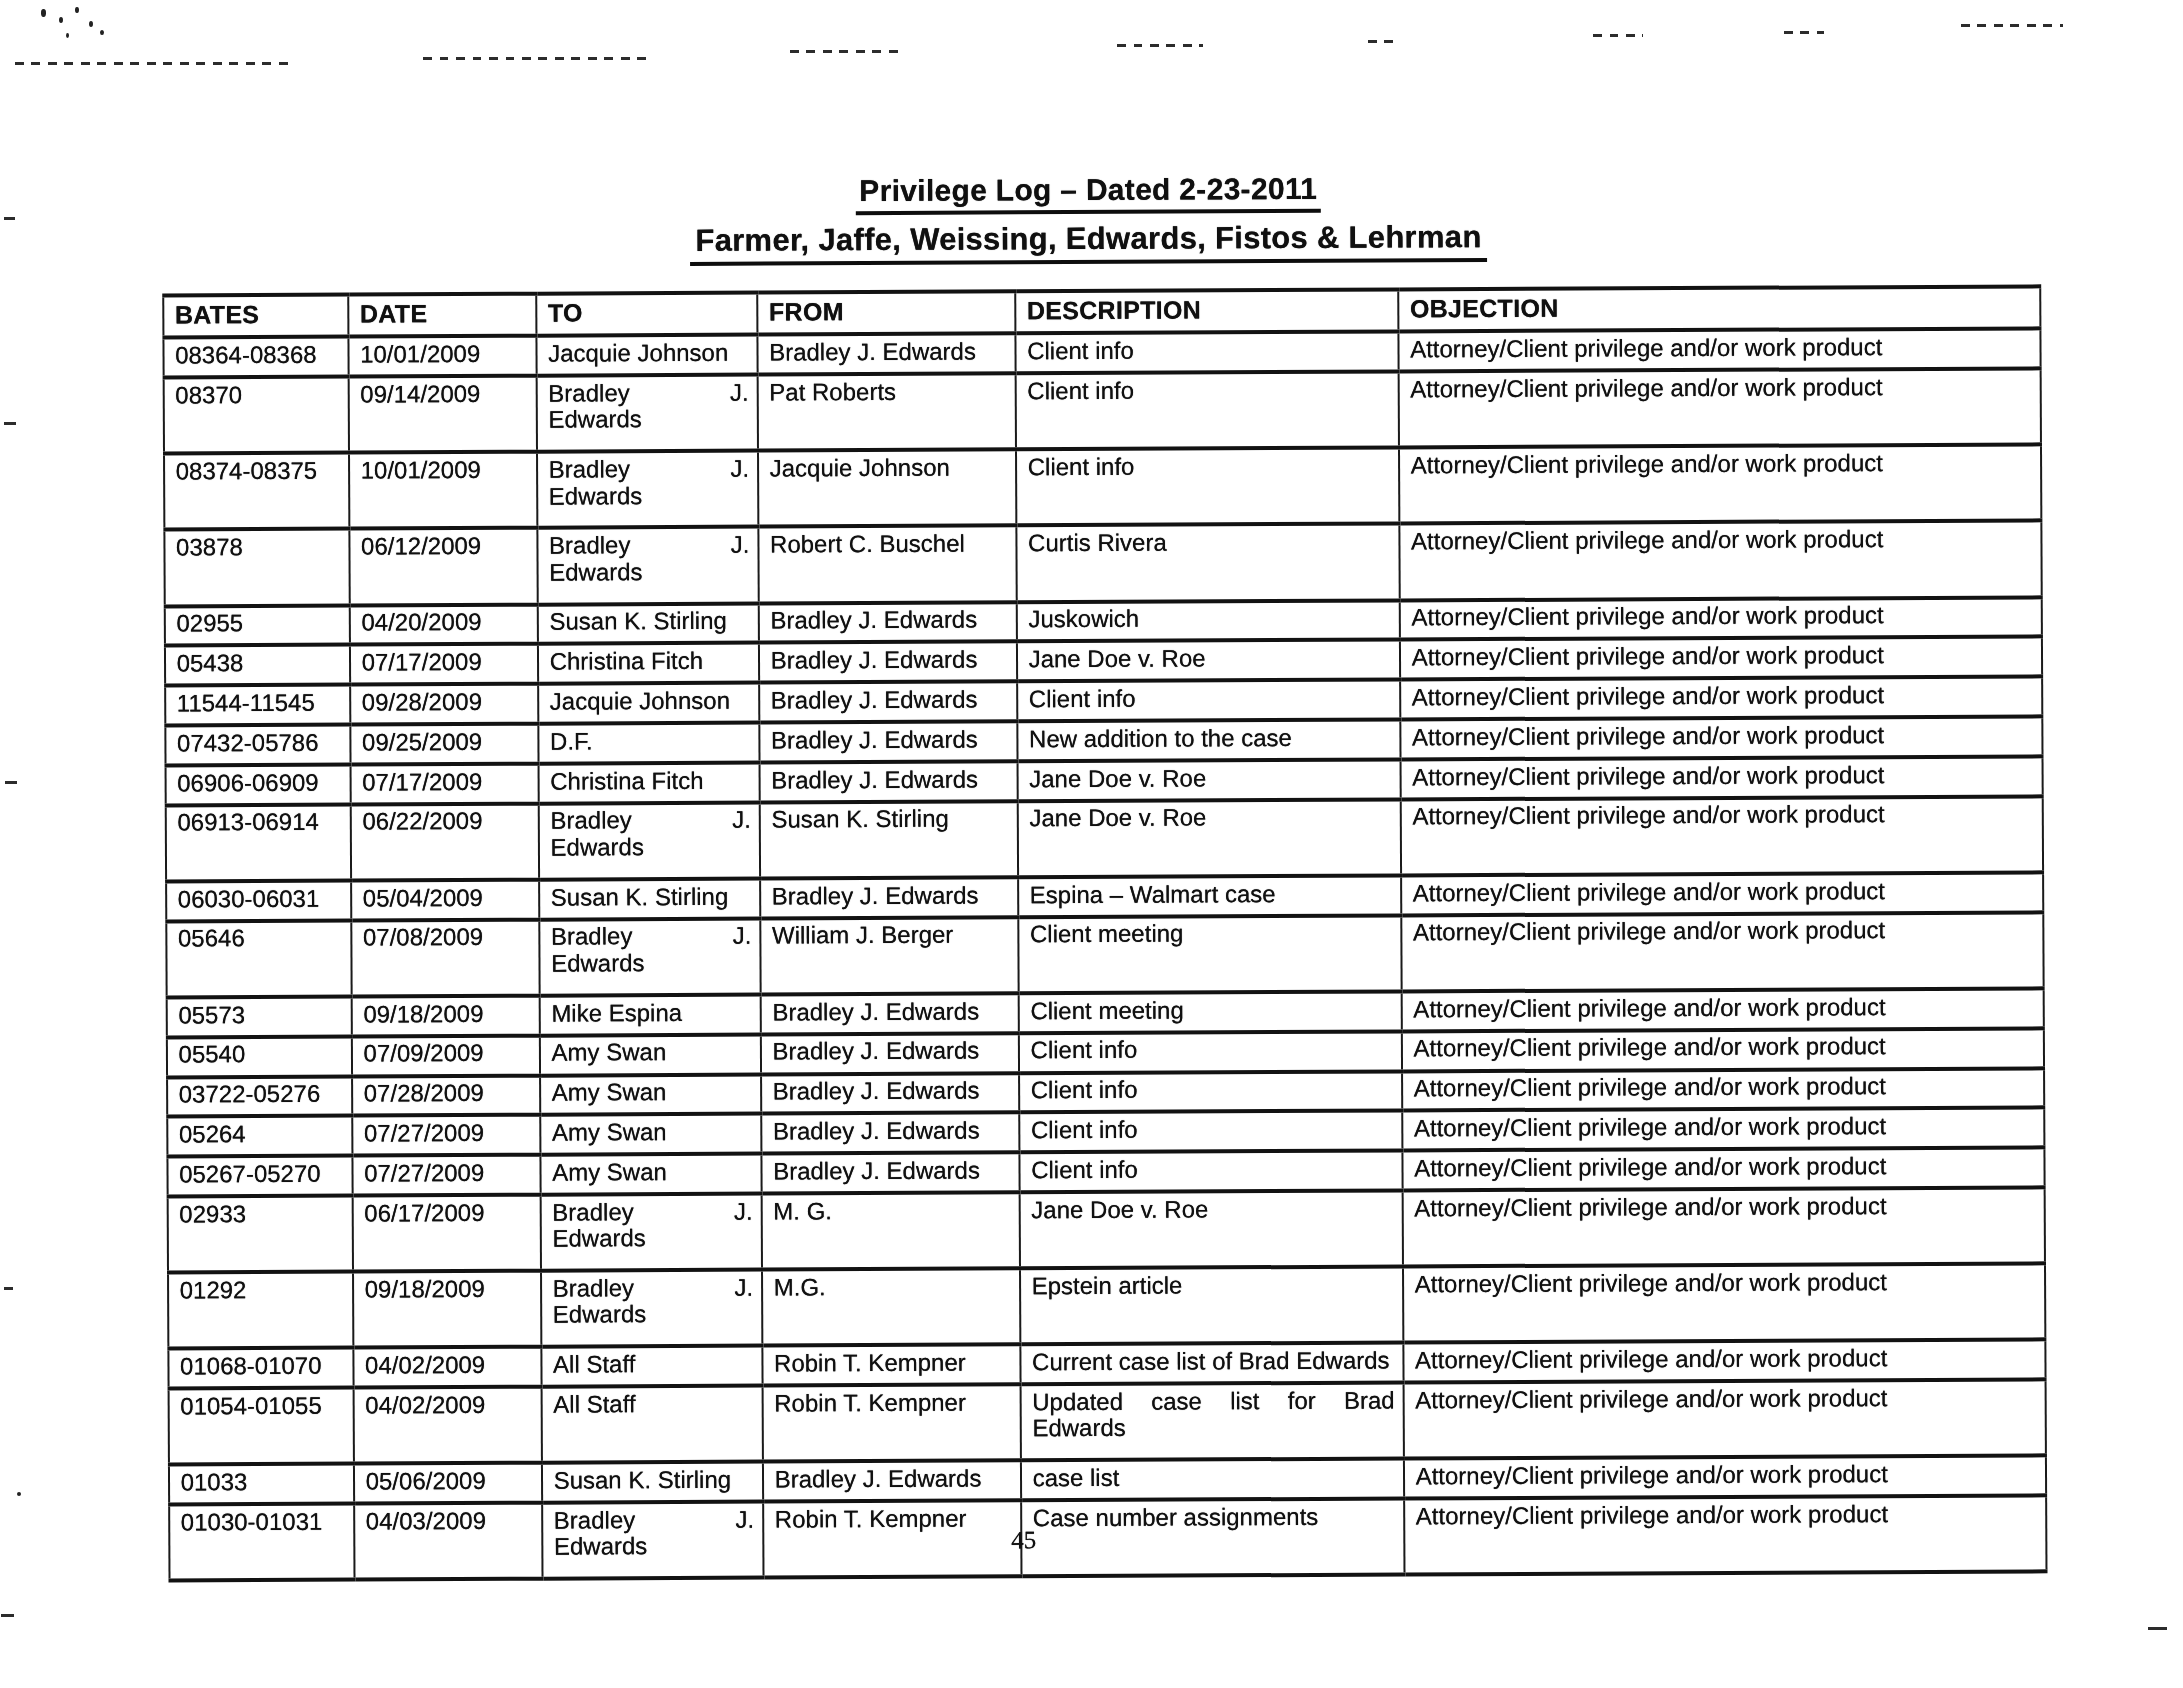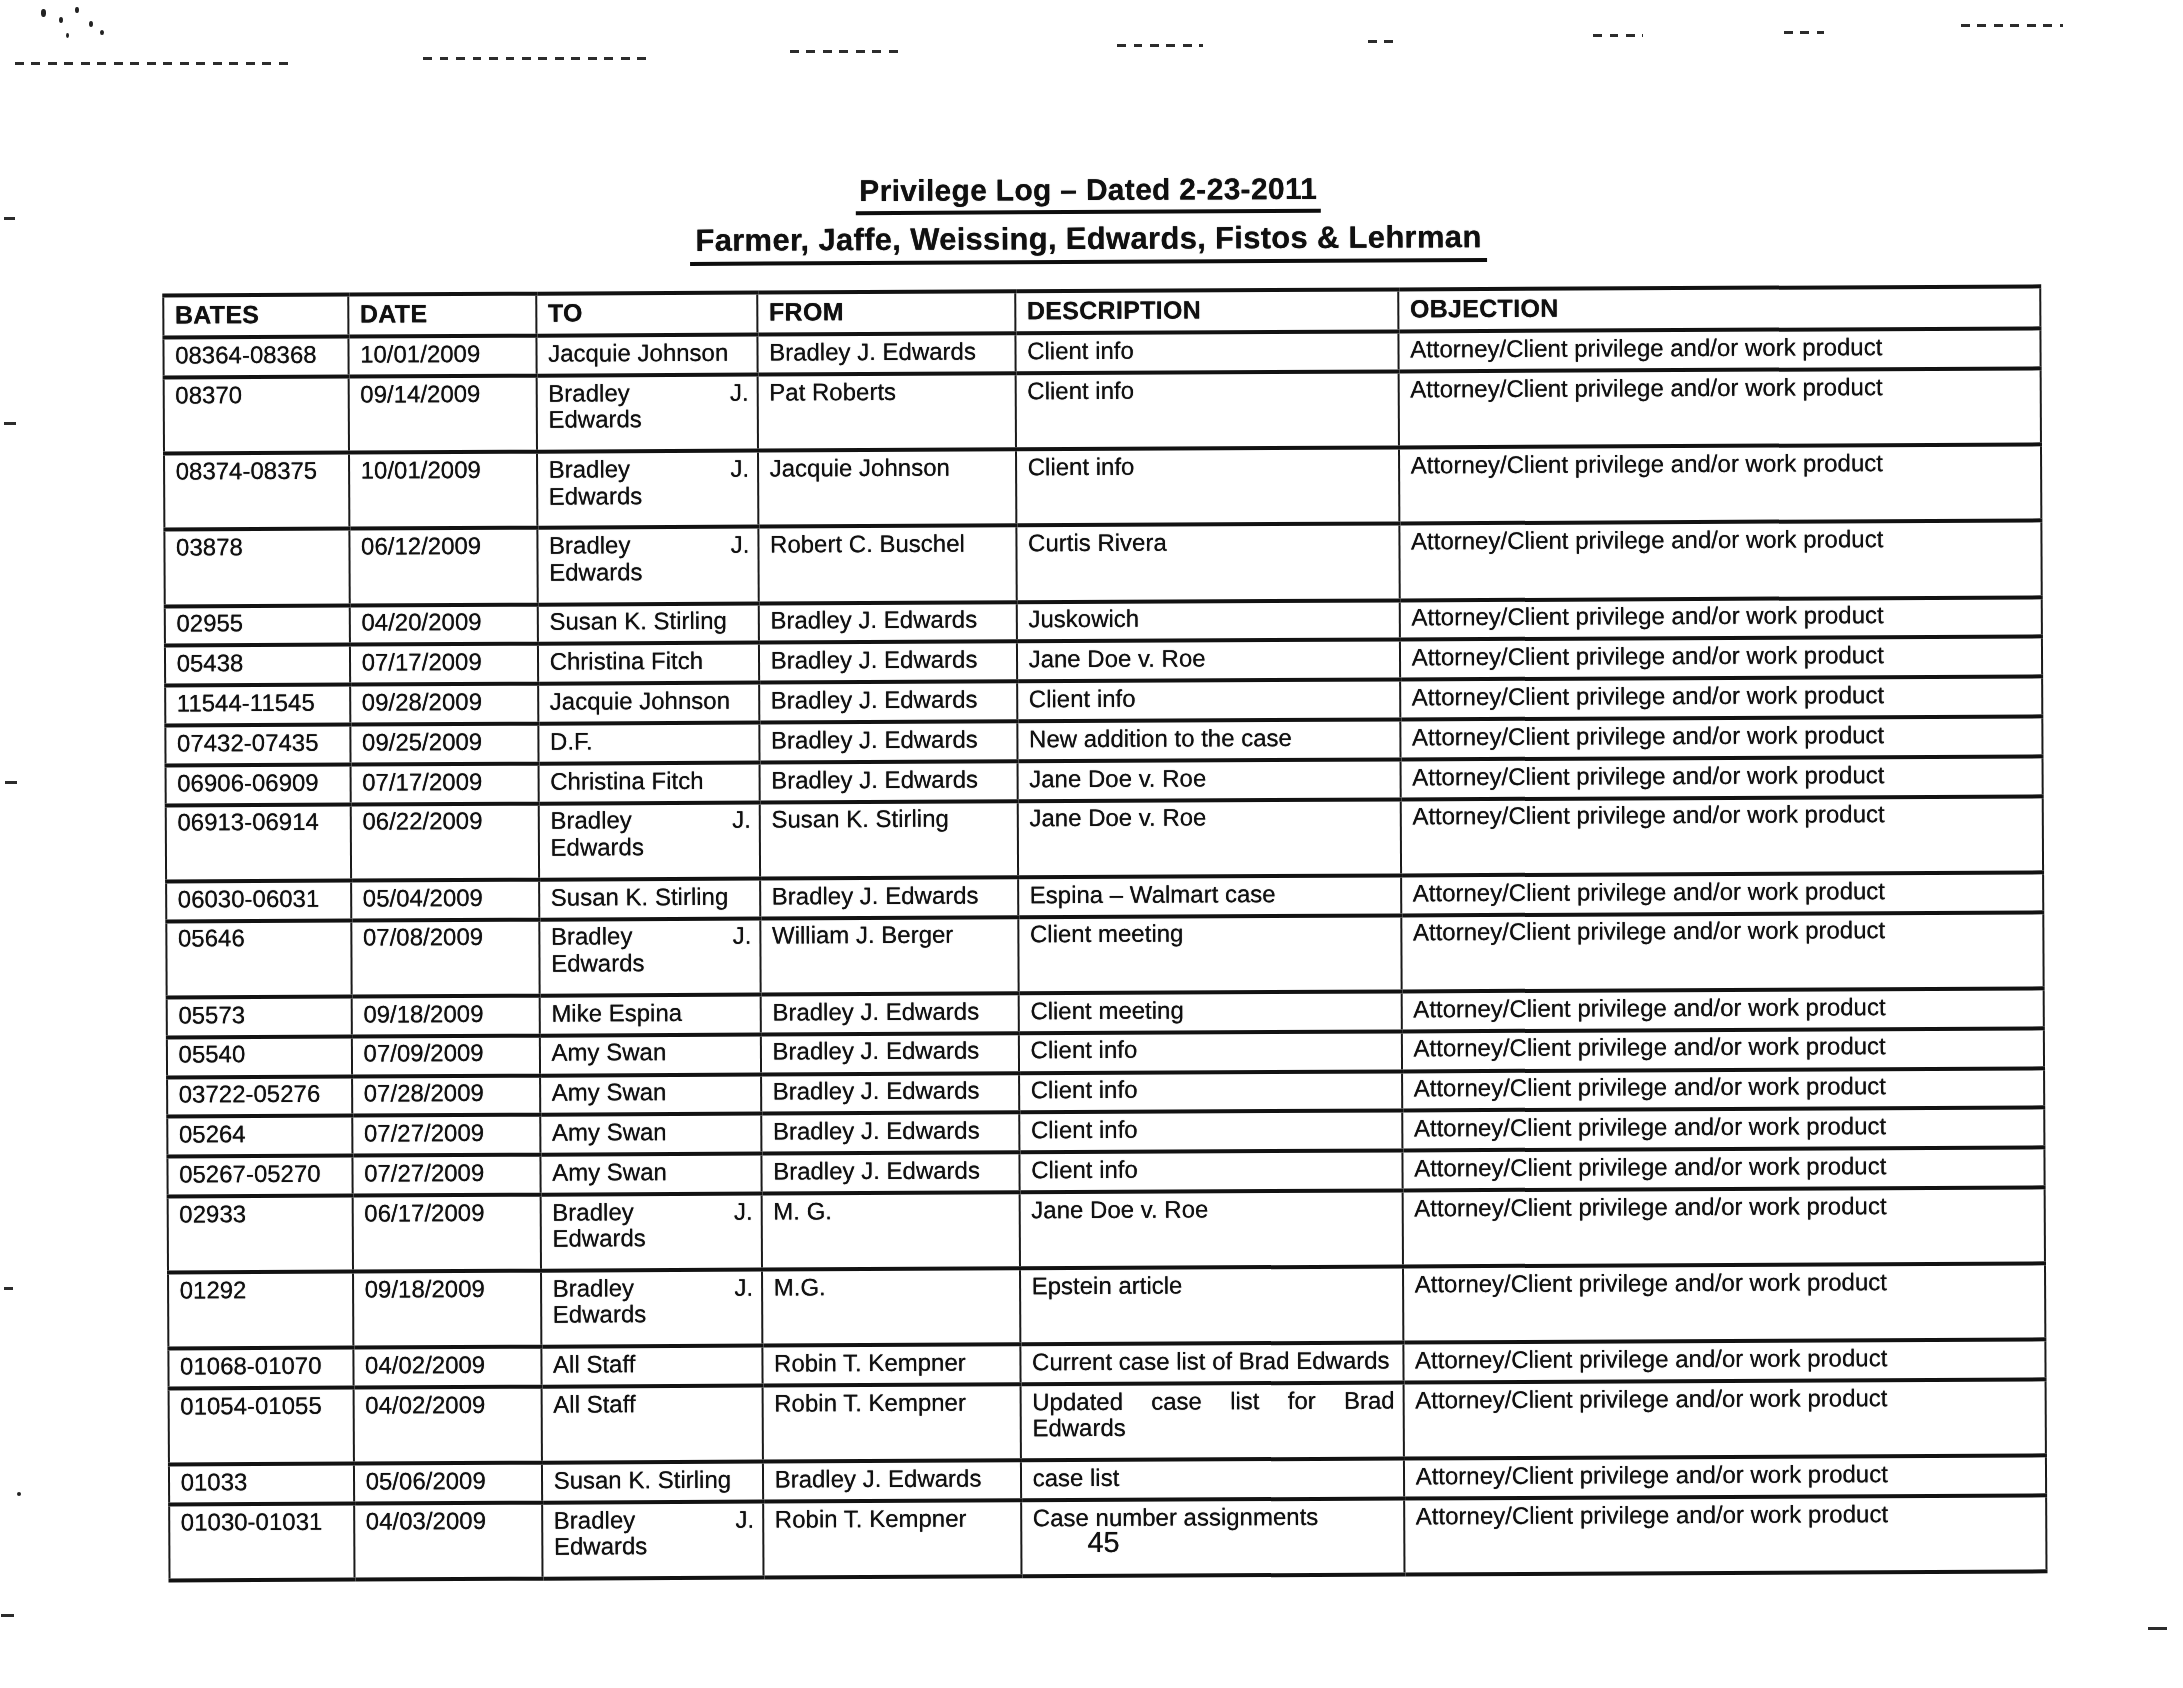--- a/index.html
+++ b/index.html
@@ -68,23 +68,24 @@
     font-size: 24px;
     line-height: 1.11;
     padding: 2.6px 8px 6.6px 10.6px;
     text-align: justify;
     text-shadow: 0 0 0.7px rgba(0,0,0,.85);
   }
   .privlog tr.tall td { height: 63px; }
   
   .page-number {
     position: absolute;
-    left: 1084px; top: 1526px;
-    font-size: 29px;
+    left: 1008px; top: 1526px;
+    font-size: 25px;
     text-shadow: 0 0 0.7px rgba(0,0,0,.85);
+    font-family: Liberation Serif, serif;
   }
   
   .dash {
     position: absolute; height: 2.6px;
     background: repeating-linear-gradient(90deg, #2c2c2c 0 8.6px, transparent 8.6px 16.5px);
   }
   .mark { position: absolute; background: #2c2c2c; }
   .dotblob { position: absolute; background: #222; border-radius: 50%; }
 </style>
 </head>
@@ -193,21 +194,21 @@
         </tr>
         <tr>
           <td>11544-11545</td>
           <td>09/28/2009</td>
           <td>Jacquie Johnson</td>
           <td>Bradley J. Edwards</td>
           <td>Client info</td>
           <td>Attorney/Client privilege and/or work product</td>
         </tr>
         <tr>
-          <td>07432-07435</td>
+          <td>07432-05786</td>
           <td>09/25/2009</td>
           <td>D.F.</td>
           <td>Bradley J. Edwards</td>
           <td>New addition to the case</td>
           <td>Attorney/Client privilege and/or work product</td>
         </tr>
         <tr>
           <td>06906-06909</td>
           <td>07/17/2009</td>
           <td>Christina Fitch</td>

